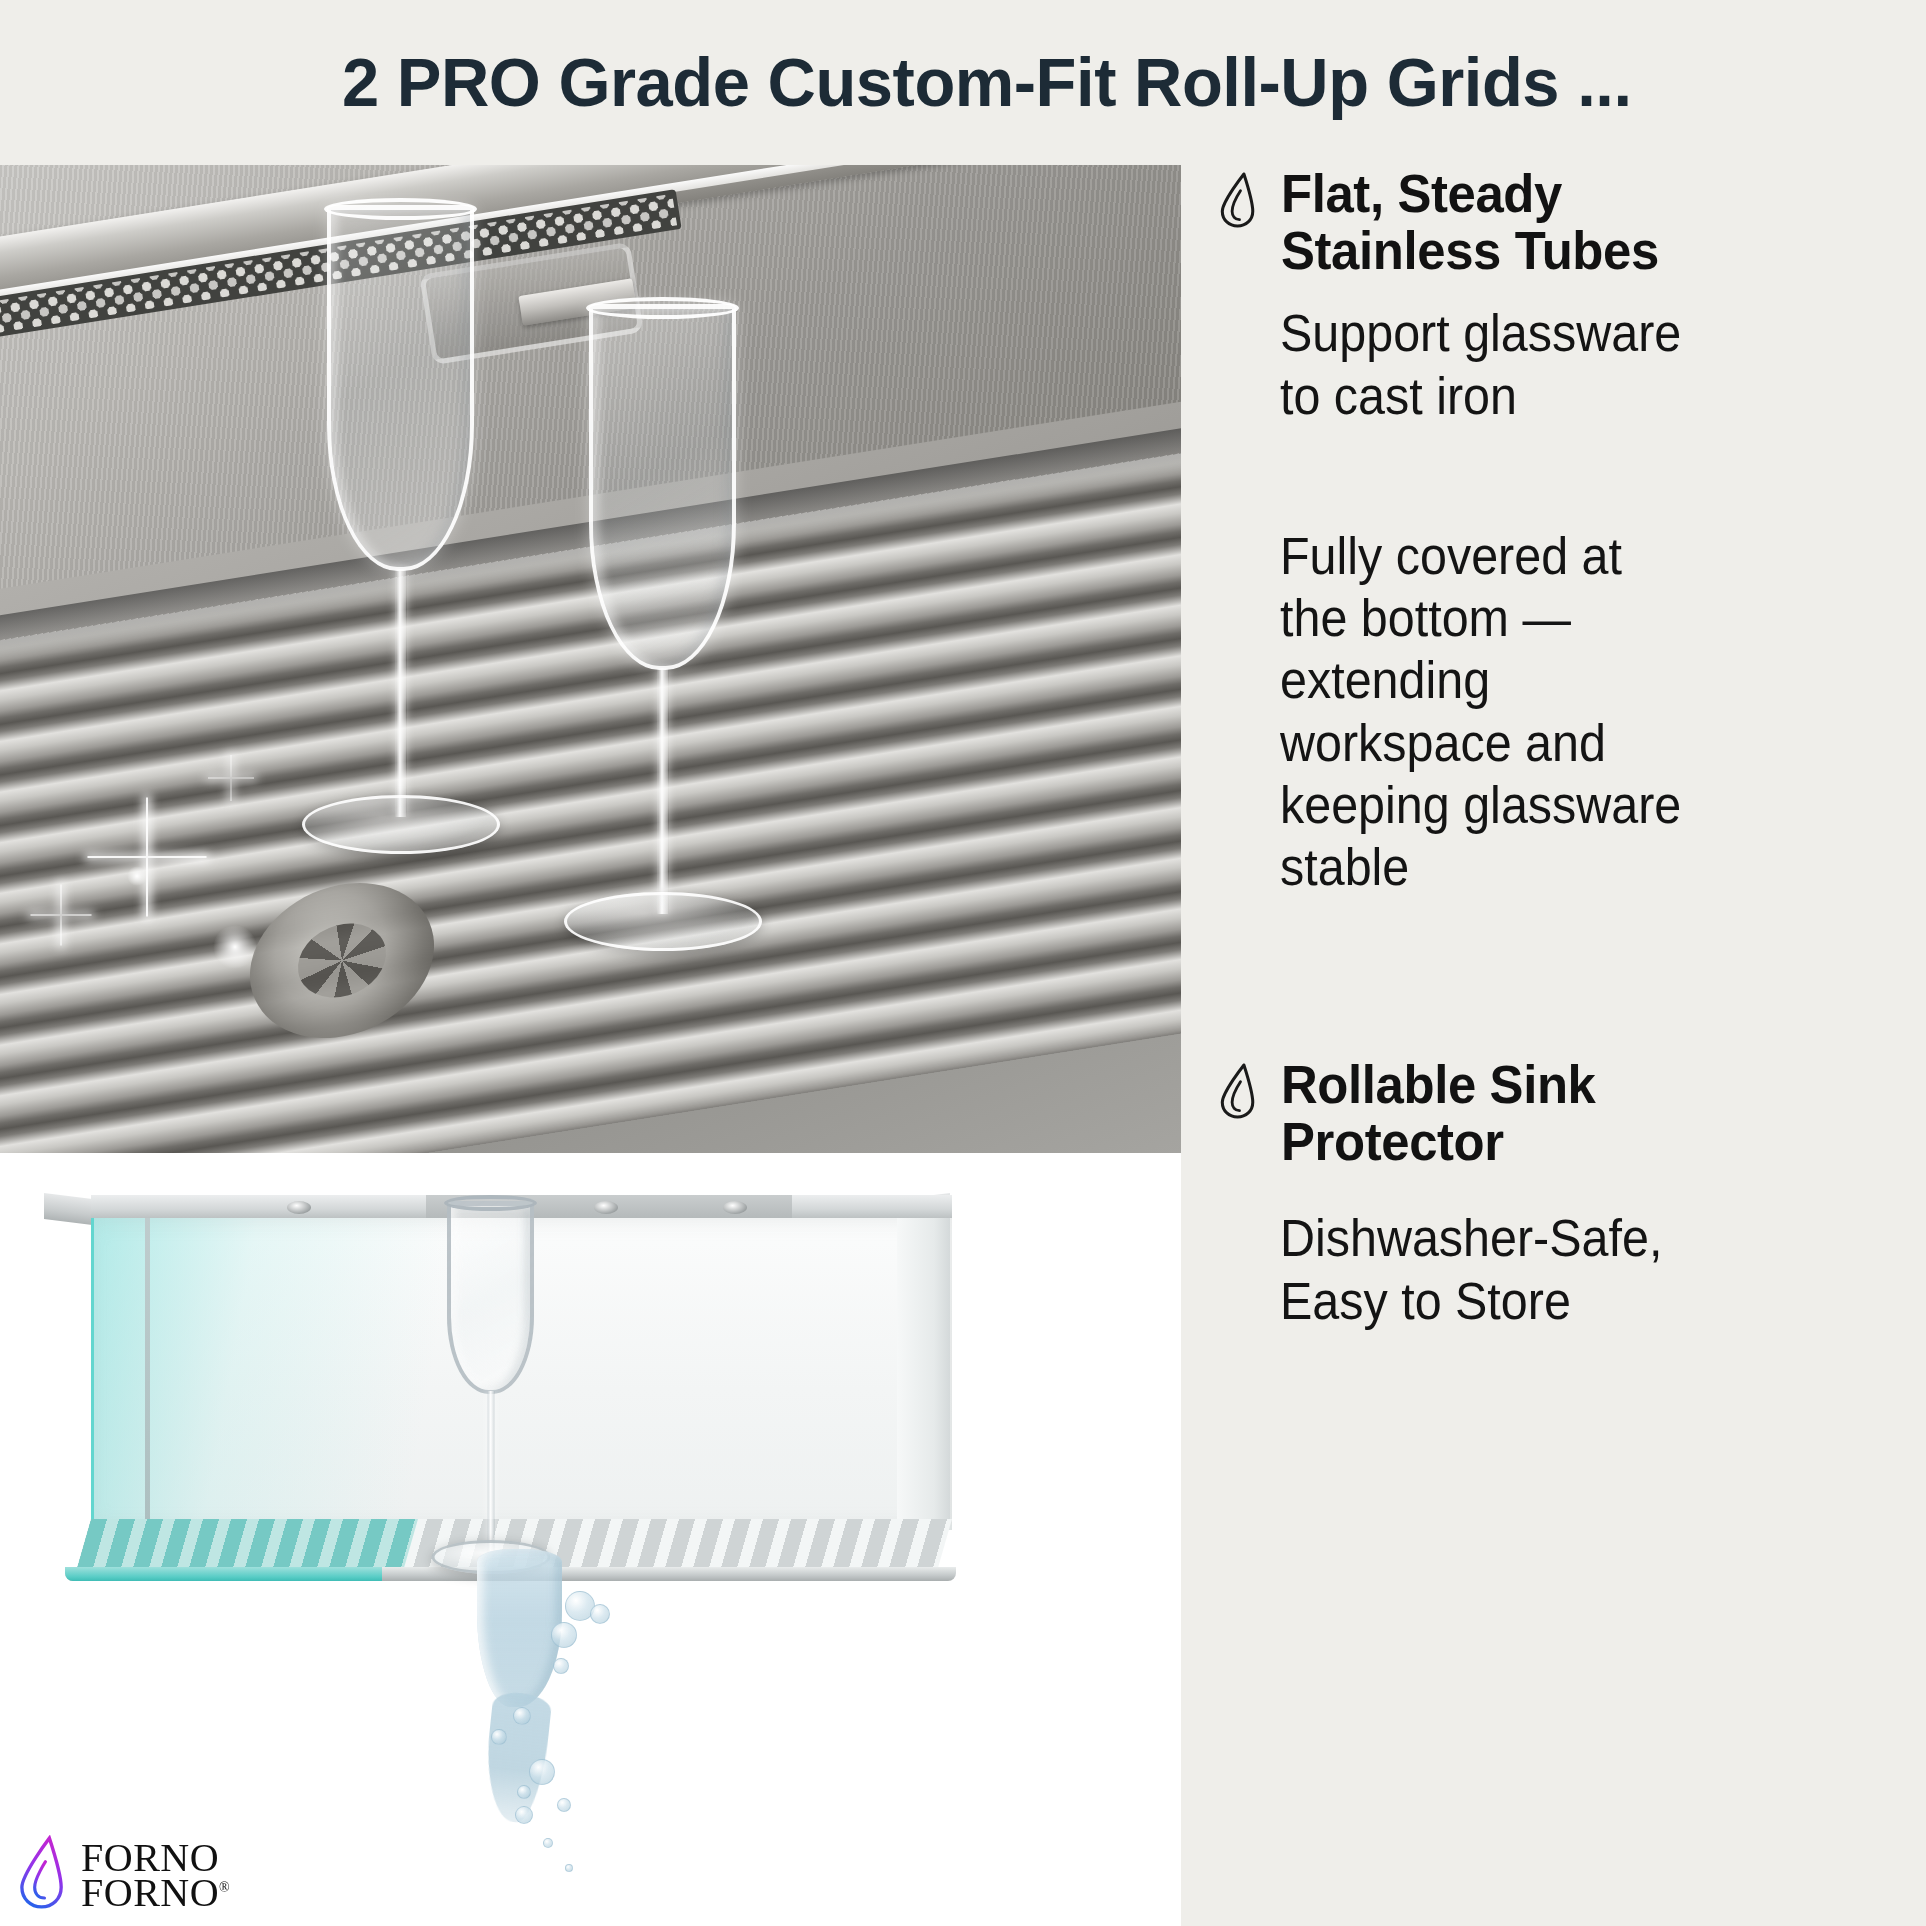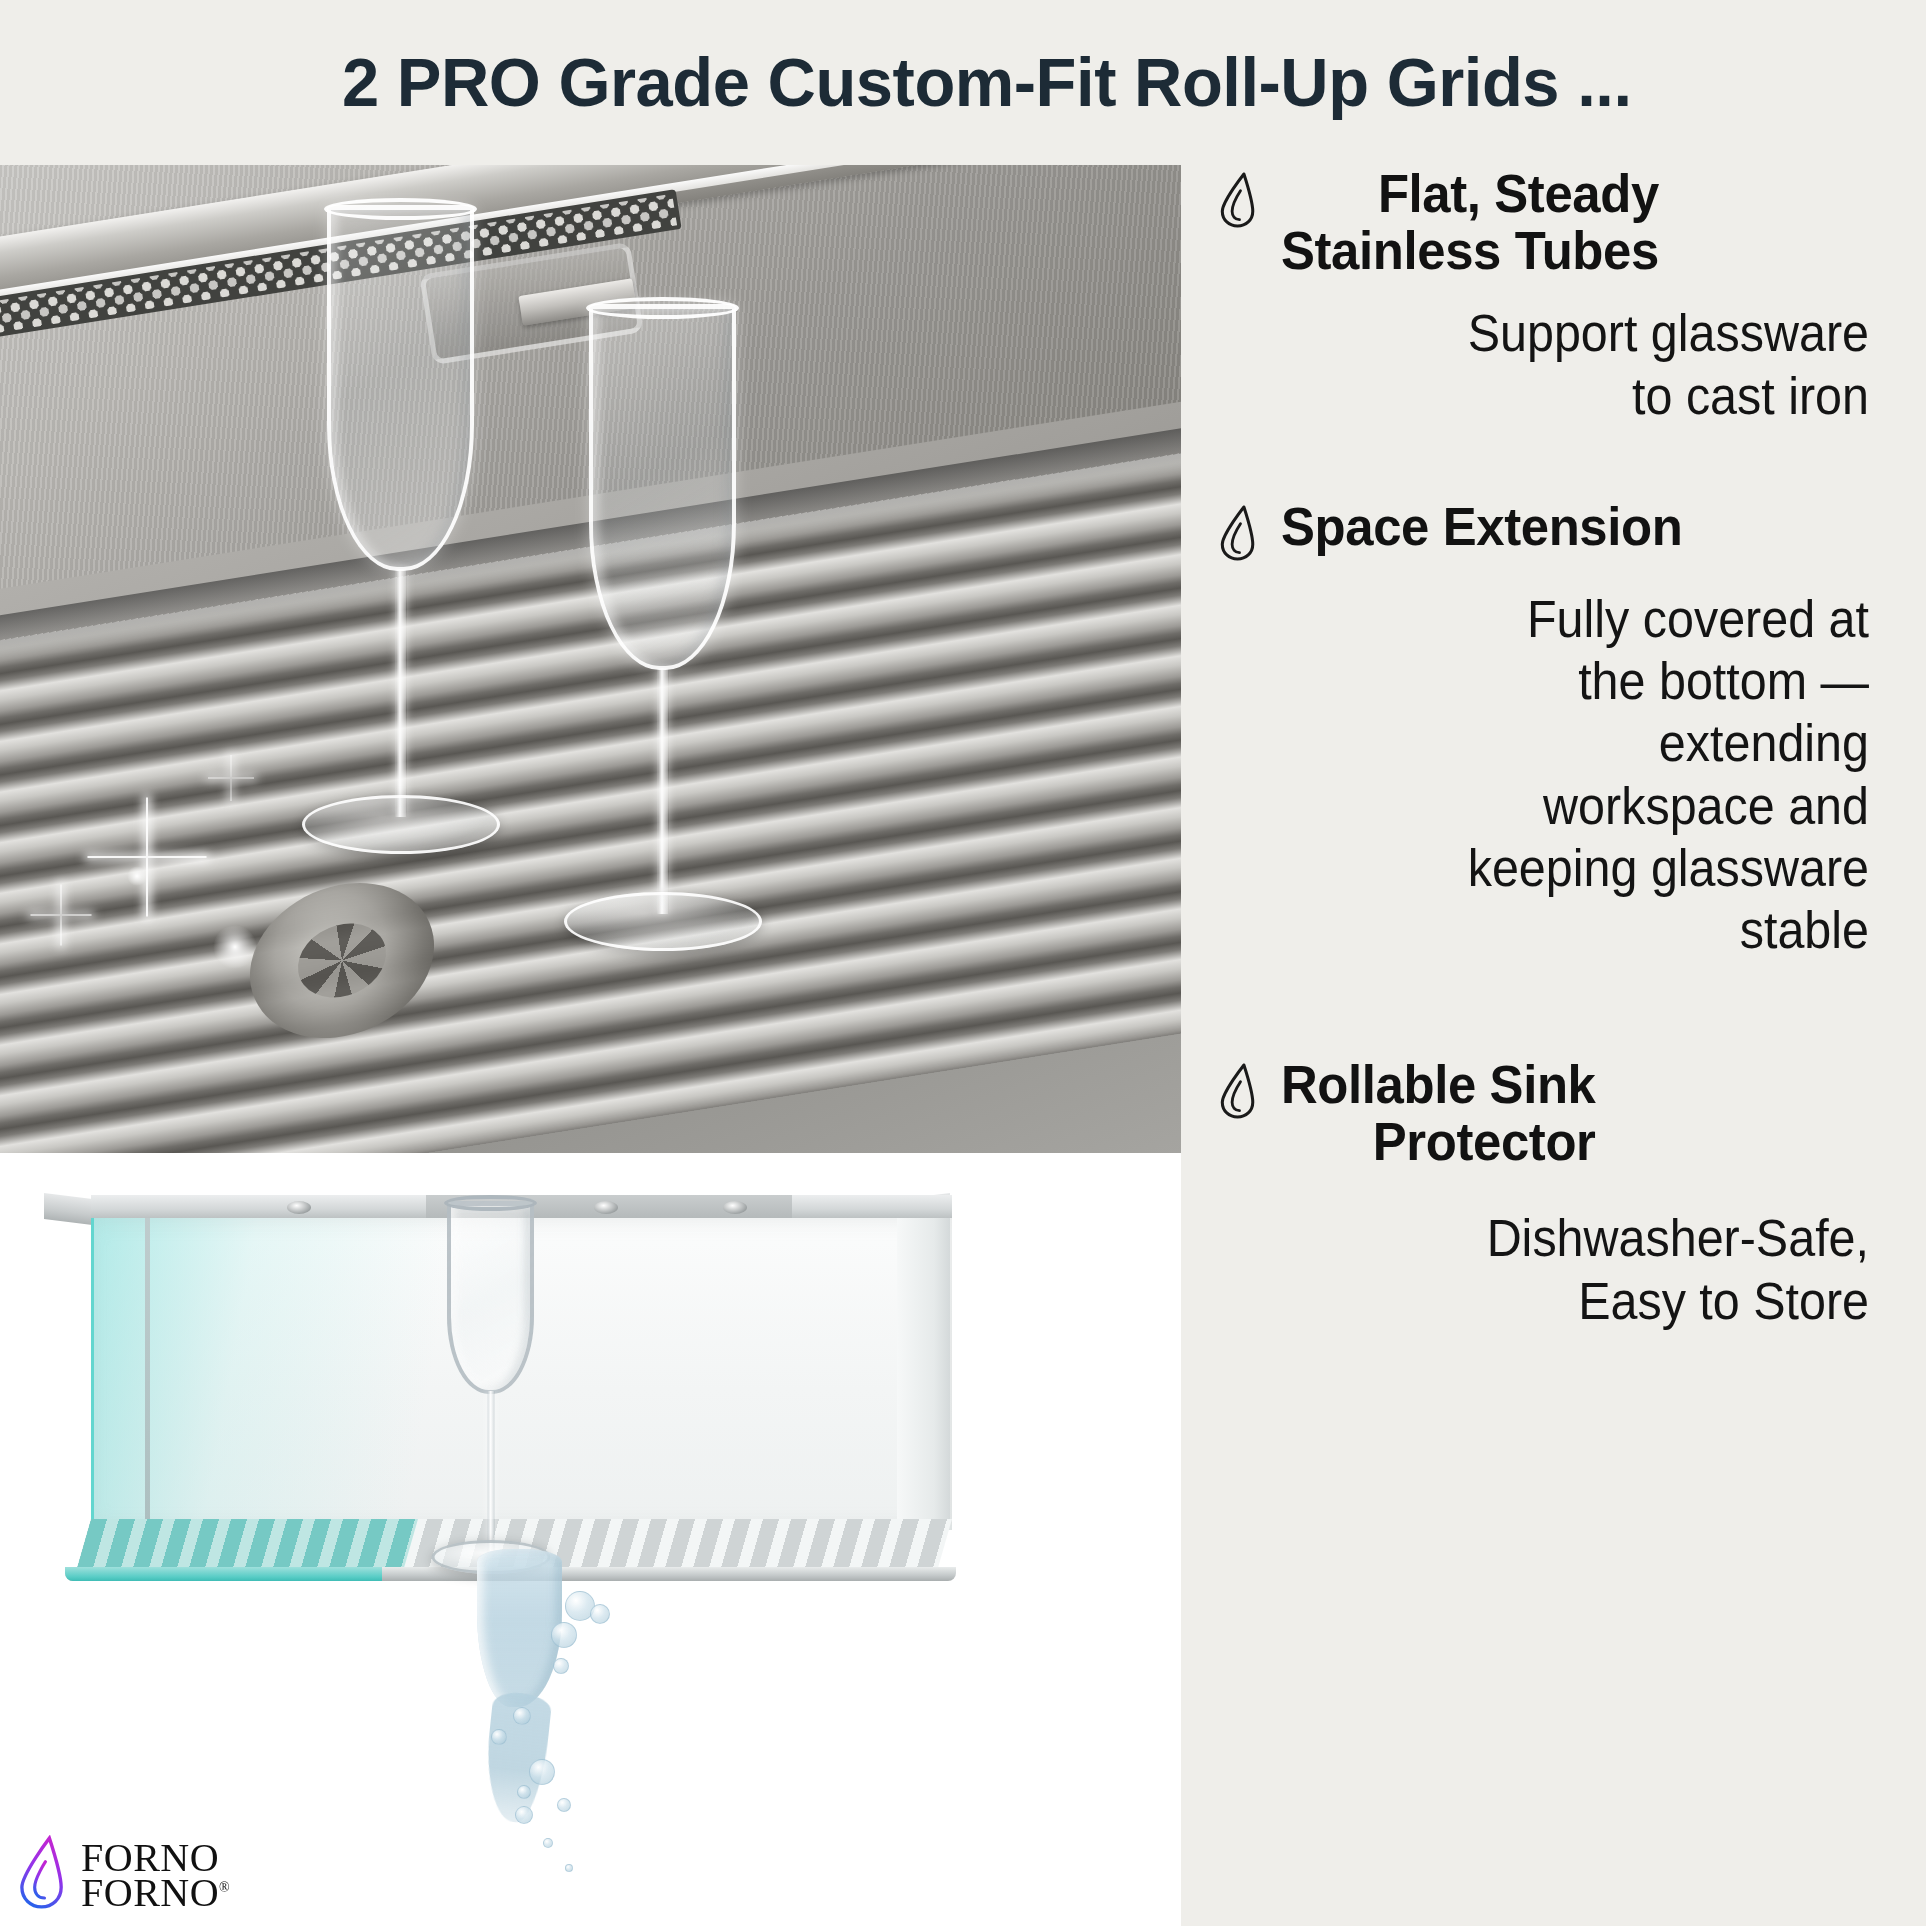--- a/index.html
+++ b/index.html
@@ -302,21 +302,21 @@
   .d10{left:131px;top:249px;width:14px;height:14px;}
   .d11{left:117px;top:289px;width:10px;height:10px;}
   .d12{left:139px;top:315px;width:8px;height:8px;}
 
   
   .right-col {
     position:absolute; left:1181px; top:165px; width:745px; height:1761px;
     background:#efeeea;
     padding:0 28px 0 36px;
   }
-  .feature { position:absolute; left:36px; width:683px;text-align:right; }
+  .feature { position:absolute; left:36px; width:683px; }
   .f1 { top:0px; }
   .f2 { top:333px; }
   .f3 { top:891px; }
   .feature-head { display:flex; align-items:flex-start; gap:20px; }
   .drop-icon { flex:0 0 auto; width:44px; height:57px; margin-top:6px; }
   .feature-title {
     font-size:53px; font-weight:bold; line-height:1.08;
     color:#121212; letter-spacing:-0.4px;
     font-family:"Liberation Sans", sans-serif;
     transform:scaleX(0.96); transform-origin:left center;
@@ -457,27 +457,20 @@
           <path d="M23.5 20 C23.5 20 15 33 15 41 C15 46 18 49.5 22.5 49.5" fill="none" stroke="#1a1a1a" stroke-width="2.9" stroke-linecap="round"></path>
         </svg>
         <div class="feature-title" style="white-space:pre-line">Flat, Steady
 Stainless Tubes</div>
       </div>
       <div class="feature-body">Support glassware
 to cast iron</div>
     </div>
 
     <div class="feature f2">
-      <div class="feature-head">
-        <svg class="drop-icon" viewBox="0 0 44 58">
-          <path d="M27 3 C27 3 5 31 5 41 C5 50 12 56 20.5 56 C29 56 36 50 36 41 C36 31 27 3 27 3 Z" fill="none" stroke="#1a1a1a" stroke-width="3.1" stroke-linejoin="round"></path>
-          <path d="M23.5 20 C23.5 20 15 33 15 41 C15 46 18 49.5 22.5 49.5" fill="none" stroke="#1a1a1a" stroke-width="2.9" stroke-linecap="round"></path>
-        </svg>
-        <div class="feature-title" style="white-space:pre-line">Space Extension</div>
-      </div>
       <div class="feature-body">Fully covered at
 the bottom —
 extending
 workspace and
 keeping glassware
 stable</div>
     </div>
 
     <div class="feature f3">
       <div class="feature-head">

